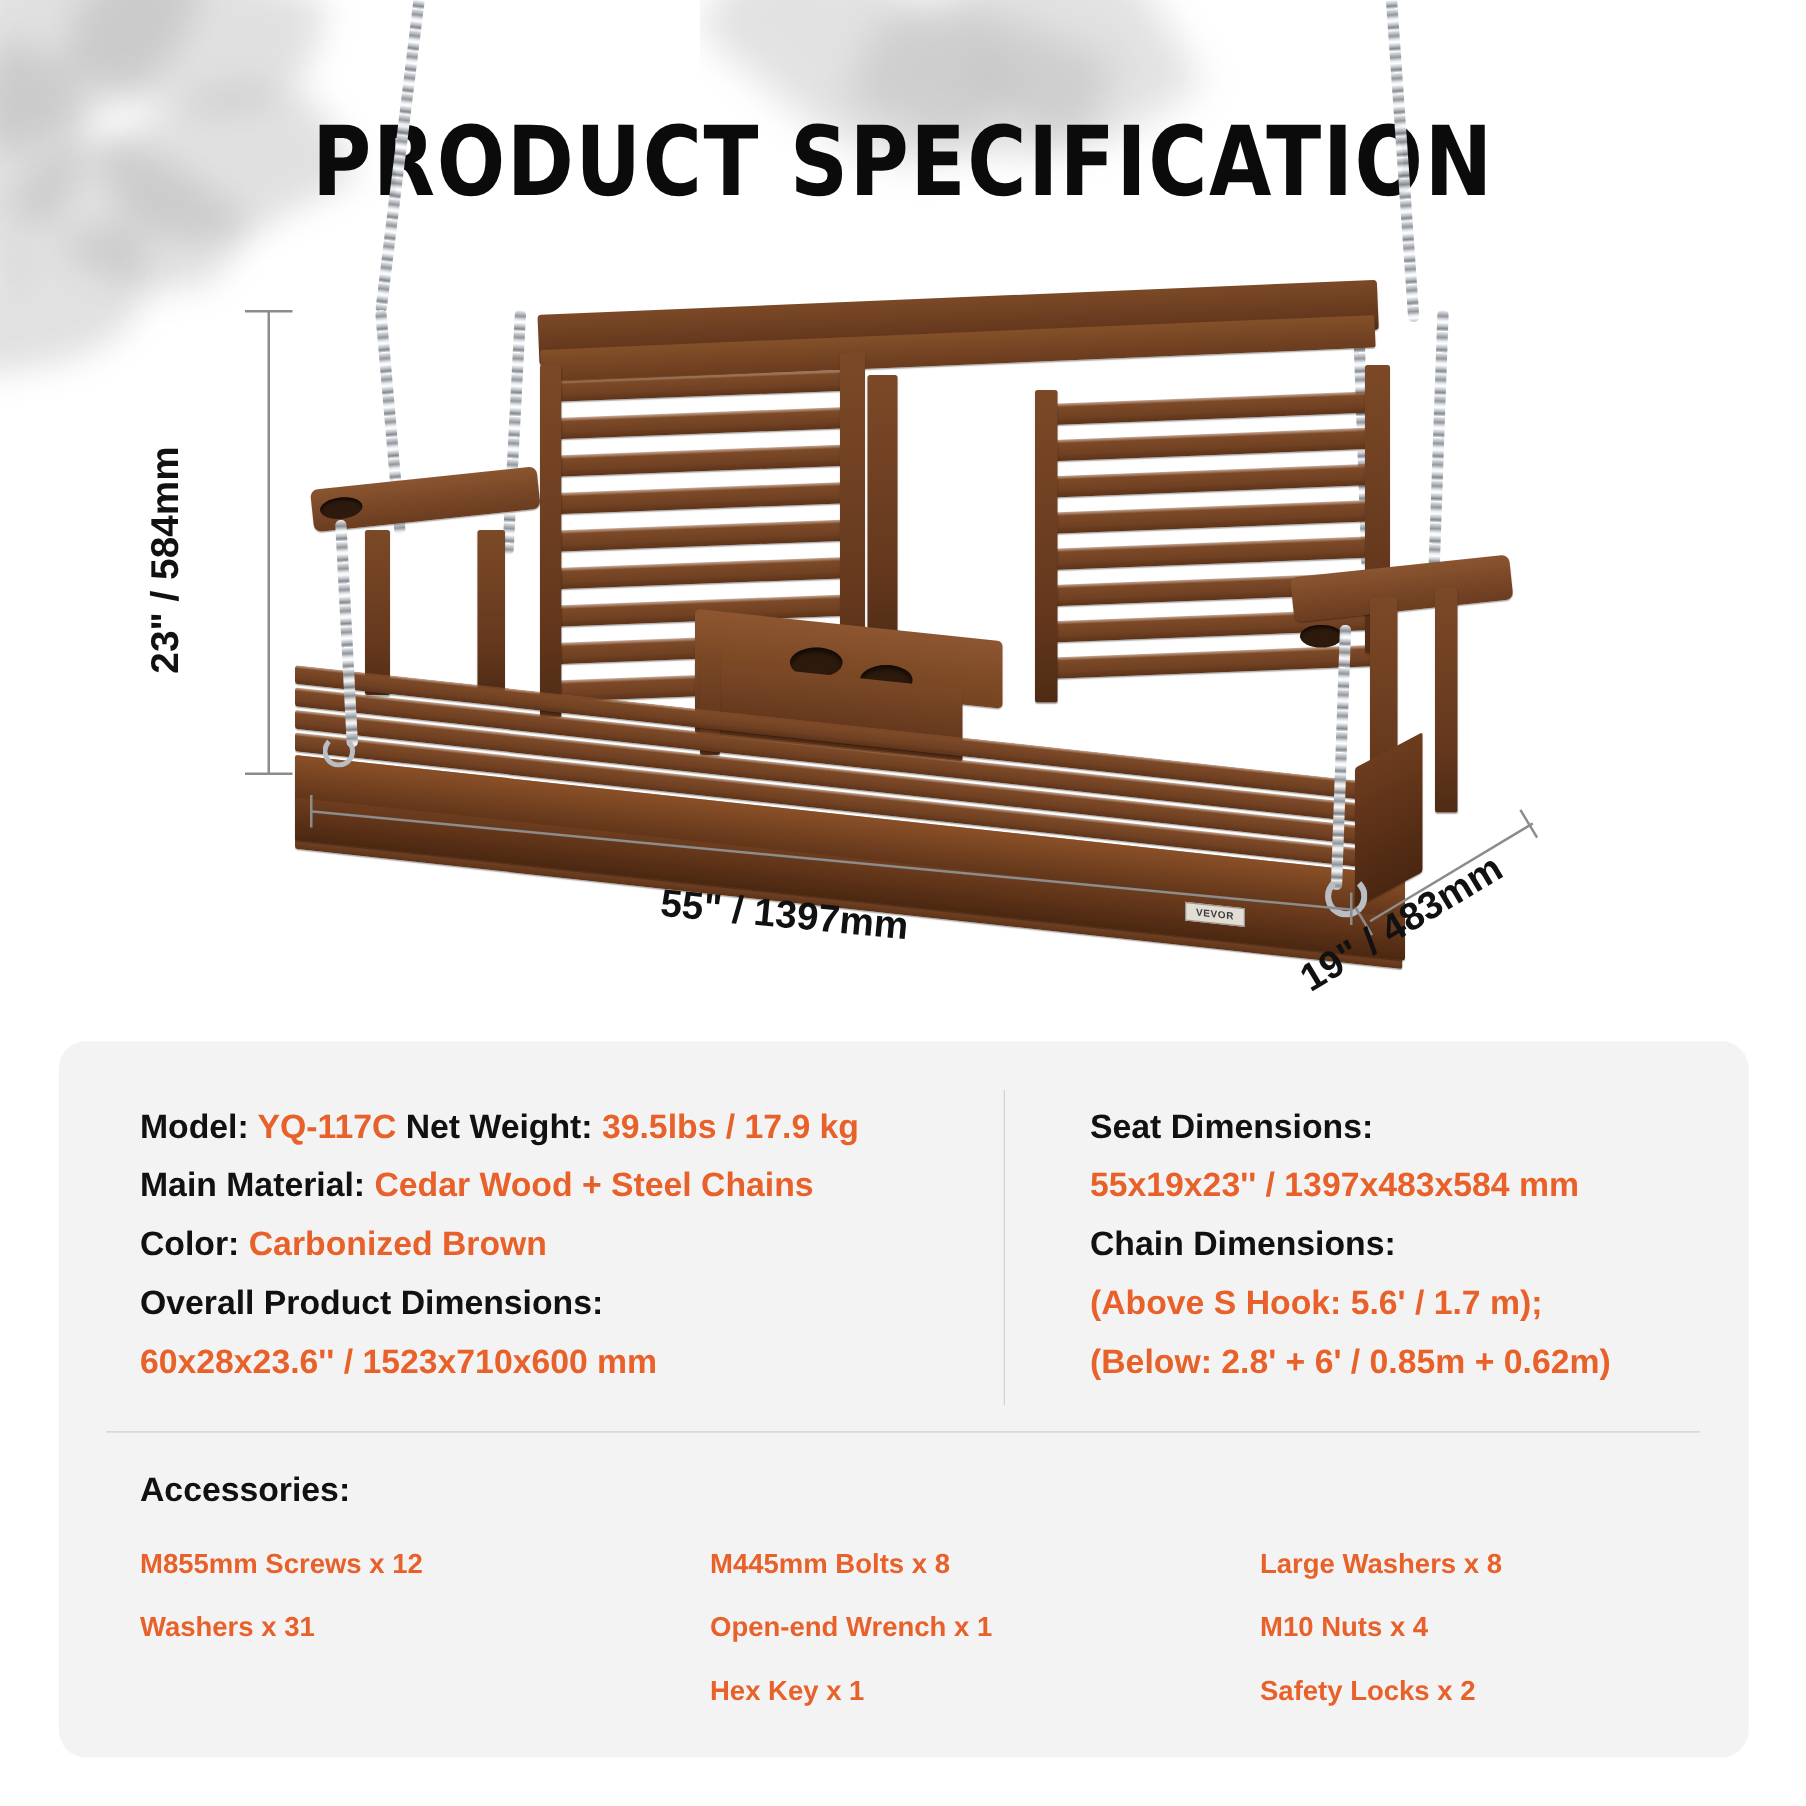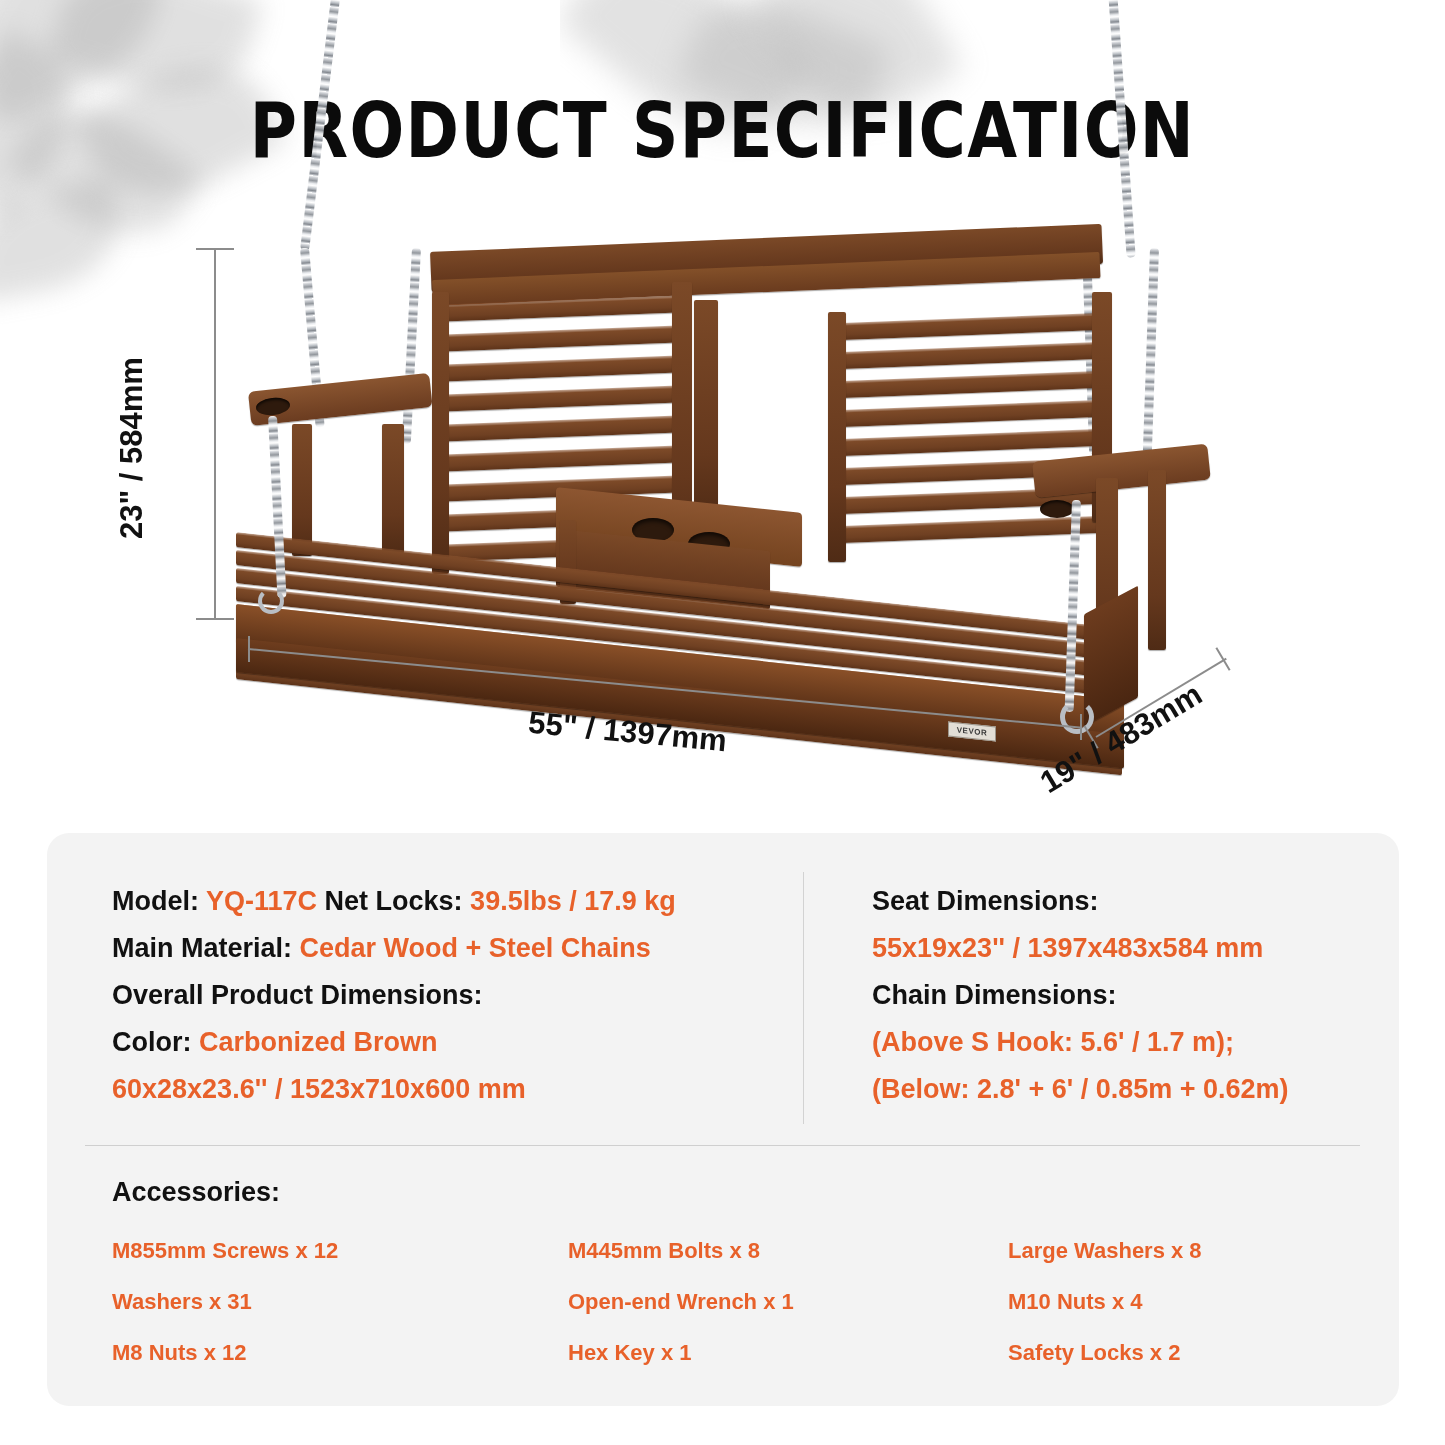--- a/index.html
+++ b/index.html
@@ -209,39 +209,38 @@
     <div class="dimline" style="left:1090px;top:724px;width:2px;height:26px;transform:rotate(-31deg);"></div>
     <div class="dimline" style="left:1222px;top:646px;width:2px;height:26px;transform:rotate(-31deg);"></div>
     <div class="dimlabel" style="left:1034px;top:770px;font-size:31px;transform:rotate(-31deg);transform-origin:left top;">19" / 483mm</div>
   </div>
 
   <div id="panel"></div>
   <div id="vdiv"></div>
   <div id="hdiv"></div>
 
   <div id="col-left">
-      <div class="specrow"><span class="k">Model: </span><span class="v">YQ-117C</span><span class="k">  Net Locks: </span><span class="v">39.5lbs / 17.9 kg</span></div>
+      <div class="specrow"><span class="k">Model: </span><span class="v">YQ-117C</span><span class="k">  Net Weight: </span><span class="v">39.5lbs / 17.9 kg</span></div>
       <div class="specrow"><span class="k">Main Material: </span><span class="v">Cedar Wood + Steel Chains</span></div>
+      <div class="specrow"><span class="k">Color:  </span><span class="v">Carbonized Brown</span></div>
       <div class="specrow"><span class="k">Overall Product Dimensions:</span></div>
-      <div class="specrow"><span class="k">Color:  </span><span class="v">Carbonized Brown</span></div>
       <div class="specrow"><span class="v">60x28x23.6'' / 1523x710x600 mm</span></div>
     </div>
   <div id="col-right">
       <div class="specrow"><span class="k">Seat Dimensions:</span></div>
       <div class="specrow"><span class="v">55x19x23'' / 1397x483x584 mm</span></div>
       <div class="specrow"><span class="k">Chain Dimensions:</span></div>
       <div class="specrow"><span class="v">(Above S Hook: 5.6' / 1.7 m);</span></div>
       <div class="specrow"><span class="v">(Below: 2.8' + 6' / 0.85m + 0.62m)</span></div>
     </div>
 
   <div id="acc-title">Accessories:</div>
   <div class="acccol" style="left:112px;">
       <div class="accitem">M855mm Screws x 12</div>
       <div class="accitem">Washers x 31</div>
-      <div class="accitem">M8 Nuts x 12</div>
     </div>
   <div class="acccol" style="left:568px;">
       <div class="accitem">M445mm Bolts x 8</div>
       <div class="accitem">Open-end Wrench x 1</div>
       <div class="accitem">Hex Key x 1</div>
     </div>
   <div class="acccol" style="left:1008px;">
       <div class="accitem">Large Washers x 8</div>
       <div class="accitem">M10 Nuts x 4</div>
       <div class="accitem">Safety Locks x 2</div>

